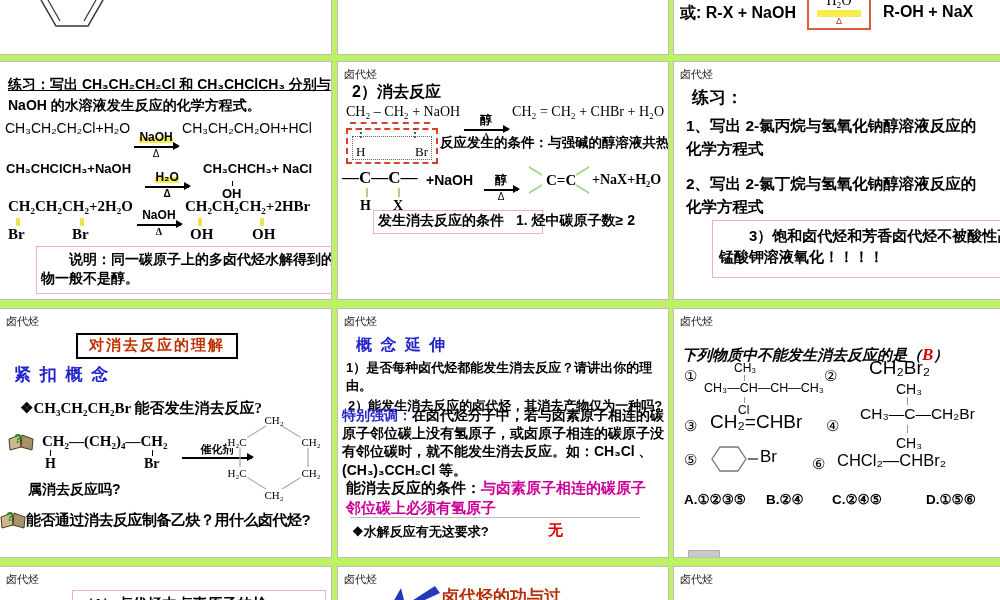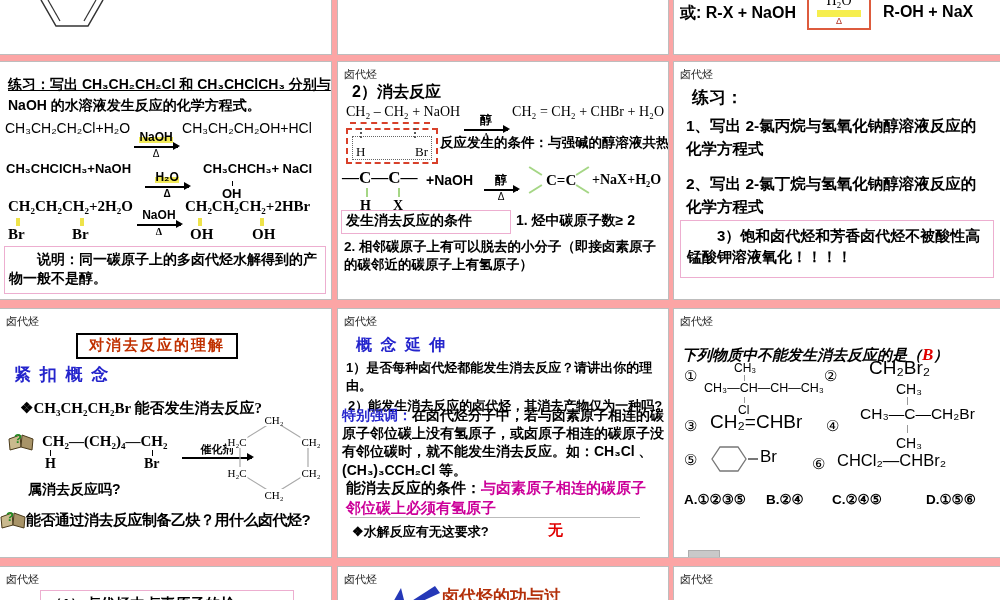--- a/index.html
+++ b/index.html
@@ -1,24 +1,24 @@
 <!DOCTYPE html>
 <html><head>
 <meta charset="utf-8">
 <style>
   html,body{margin:0;padding:0;background:#e8e8e8;}
-  #screen{position:relative;width:1000px;height:600px;background:#fca5a5;overflow:hidden;
+  #screen{position:relative;width:1000px;height:600px;background:#bef264;overflow:hidden;
           font-family:"Liberation Sans",sans-serif;color:#000;}
   .slide{position:absolute;background:#fff;border:1px solid #bdbdbd;overflow:hidden;}
   .abs{position:absolute;white-space:nowrap;}
   .wrap{position:absolute;white-space:normal;}
   .b{font-weight:bold;}
   .serif{font-family:"Liberation Serif",serif;}
   .corner{position:absolute;top:5px;left:6px;font-size:11px;color:#222;}
-  .pinkbox{position:absolute;border:1px solid #edaed0;}
+  .pinkbox{position:absolute;border:1px solid #edaed0;margin-left:32px;}
   .blue{color:#2424cc;}
   .red{color:#e00000;}
   .magenta{color:#cc0099;}
   .orange-red{color:#c03000;}
   
   .rxn{display:inline-flex;flex-direction:column;align-items:center;vertical-align:-8px;margin:0 4px;}
   .rxn-above{font-size:12px;font-weight:bold;line-height:1.1;}
   .rxn-line{position:relative;width:44px;height:2px;background:#000;margin:2px 0 1px 0;}
   .rxn-line::after{content:"";position:absolute;right:-2px;top:-4px;width:0;height:0;
       border-left:7px solid #000;border-top:4px solid transparent;border-bottom:4px solid transparent;}
@@ -140,21 +140,20 @@
       <i class="gb" style="left:0;top:6px;transform:rotate(32deg);"></i>
       <i class="gb" style="left:0;top:24px;transform:rotate(-32deg);"></i>
       <span class="abs b serif" style="left:18px;top:8px;font-size:15px;">C=C</span>
       <i class="gb" style="right:0;top:6px;transform:rotate(-32deg);"></i>
       <i class="gb" style="right:0;top:24px;transform:rotate(32deg);"></i>
     </div>
     <div class="abs b serif" style="left:254px;top:110px;font-size:14px;">+NaX+H₂O</div>
 
     <div class="pinkbox abs b" style="left:3px;top:148px;width:160px;height:20px;padding:1px 4px;font-size:14px;">发生消去反应的条件</div>
     <div class="abs b" style="left:178px;top:150px;font-size:14px;">1. 烃中碳原子数≥ 2</div>
-    <div class="wrap b" style="left:6px;top:176px;width:318px;font-size:13.5px;line-height:1.35;">2. 相邻碳原子上有可以脱去的小分子（即接卤素原子的碳邻近的碳原子上有氢原子）</div>
   </div>
 
   <div class="slide" style="left:673px;top:61px;width:327px;height:237px;border-right:none;">
     <span class="corner">卤代烃</span>
     <div class="abs b" style="left:18px;top:24px;font-size:17px;">练习：</div>
     <div class="wrap b" style="left:12px;top:52px;width:303px;font-size:15.5px;line-height:1.5;">1、写出 2-氯丙烷与氢氧化钠醇溶液反应的化学方程式</div>
     <div class="wrap b" style="left:12px;top:110px;width:303px;font-size:15.5px;line-height:1.5;">2、写出 2-氯丁烷与氢氧化钠醇溶液反应的化学方程式</div>
     <div class="pinkbox wrap b" style="left:6px;top:158px;width:300px;height:48px;padding:4px 6px;
          font-size:15px;line-height:1.4;text-indent:2em;">3）饱和卤代烃和芳香卤代烃不被酸性高锰酸钾溶液氧化！！！！</div>
   </div>

